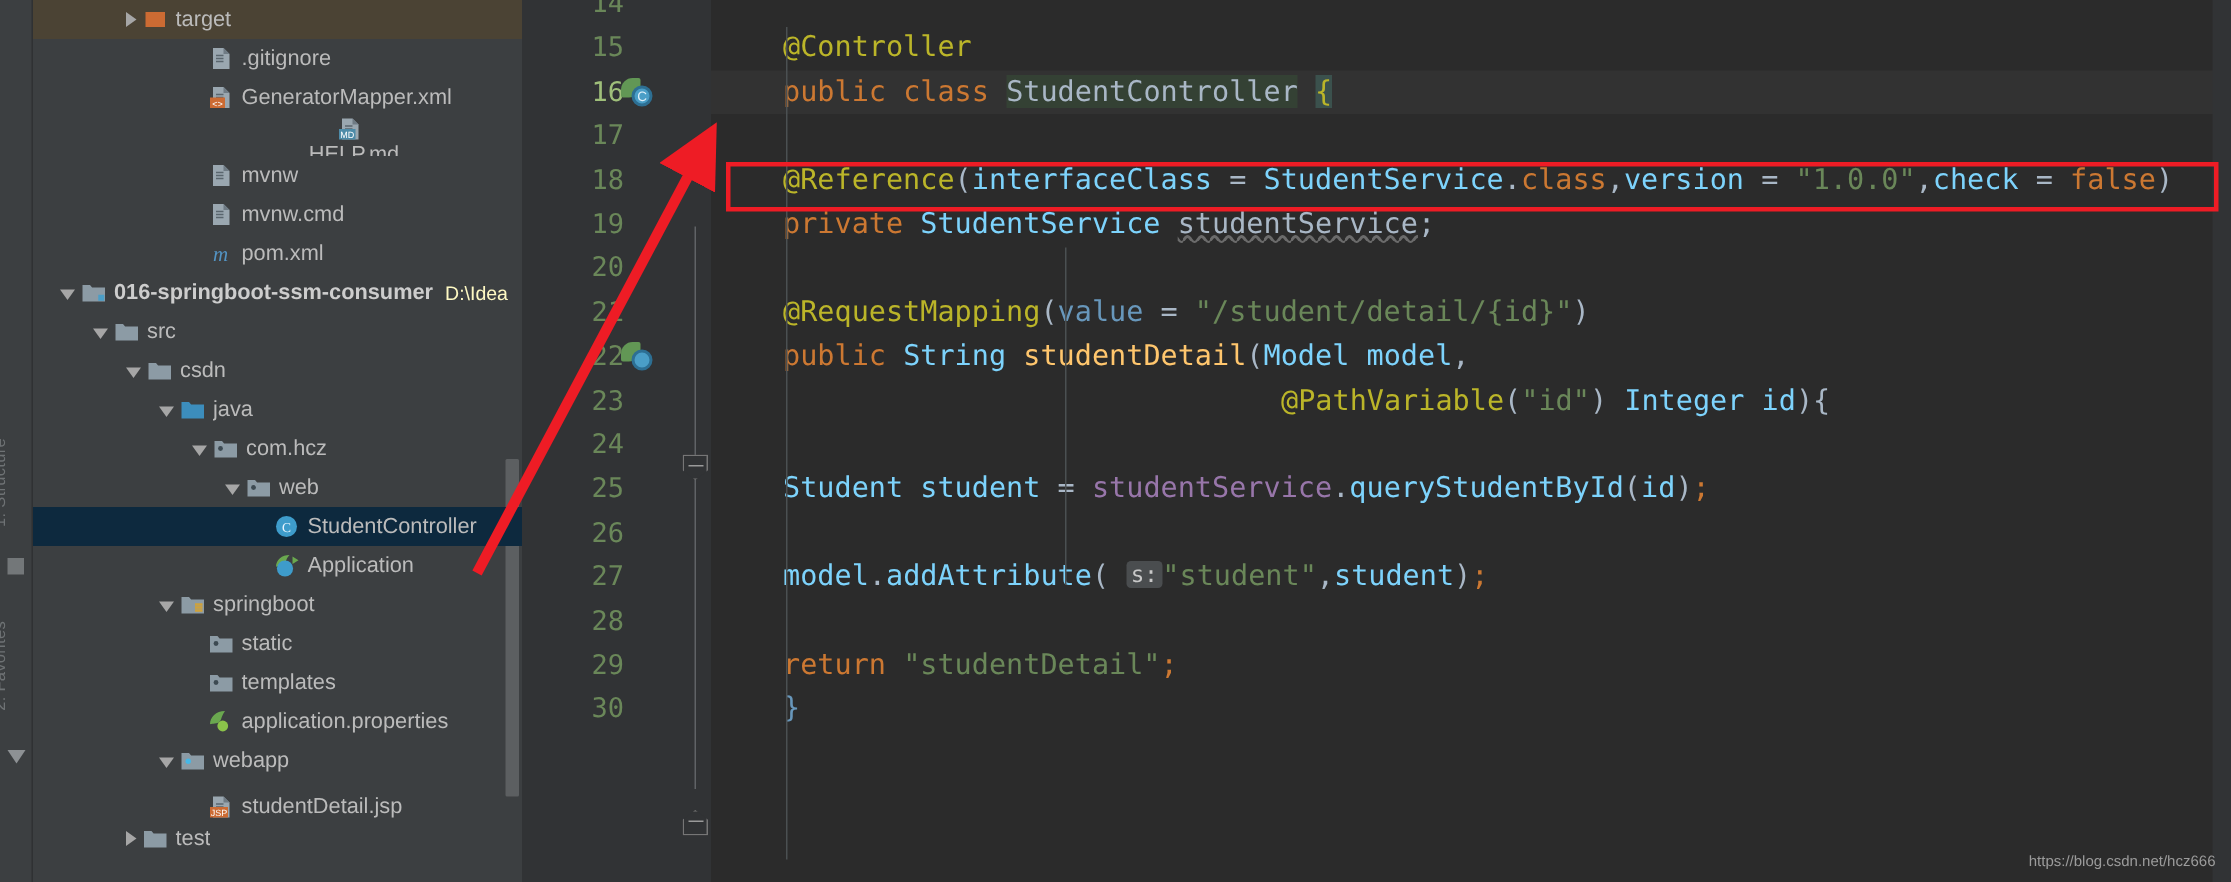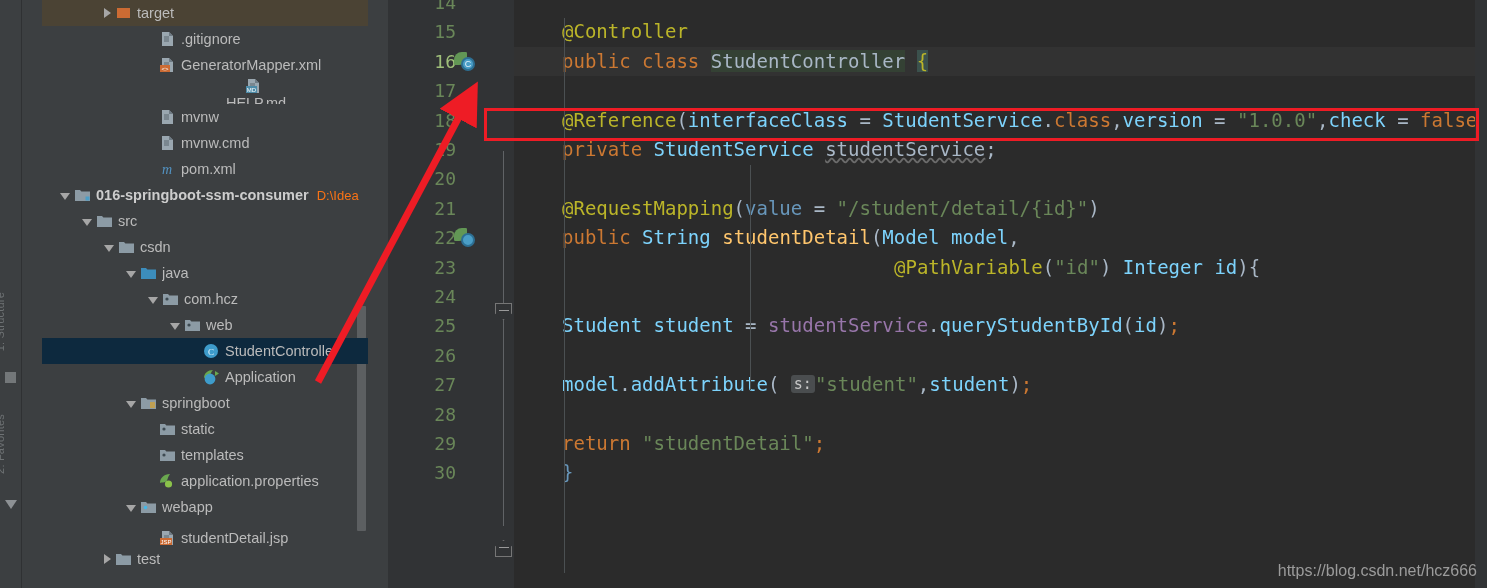--- a/index.html
+++ b/index.html
@@ -2,21 +2,21 @@
 <html><head>
 <meta charset="utf-8">
 <style>
   * { box-sizing: border-box; margin: 0; padding: 0; }
   html, body {
     width: 1487px; height: 588px;
     background: #3c3f41;
     font-family: "Liberation Sans", sans-serif;
     overflow: hidden;
   }
-  #app { position: relative; width: 1487px; height: 588px; display: flex; gap: 20px; }
+  #app { position: relative; width: 1487px; height: 588px; display: flex; }
 
   
   .toolstrip {
     width: 22px; height: 588px;
     background: #3c3f41;
     border-right: 1px solid #2f3133;
     position: relative; flex: 0 0 22px;
   }
   .vtext {
     position: absolute; left: -6px;
@@ -53,21 +53,21 @@
   }
   .tree-row .arrow.down {
     border-left: 5px solid transparent; border-right: 5px solid transparent;
     border-top: 7px solid #a6a6a6; border-bottom: 0; margin-right: 4px;
     position: relative; top: 1px;
   }
   .tree-row .arrow.none { border: 0; width: 7px; margin-right: 4px; }
   .ico { width: 17px; height: 16px; flex: 0 0 17px; margin-right: 5px; position: relative; }
   .lbl { overflow: hidden; text-overflow: clip; }
   .lbl.bold { font-weight: bold; color: #cdcdcd; }
-  .path { color: #f97316; font-size: 13px; margin-left: 8px; }
+  .path { color: #fef9c3; font-size: 13px; margin-left: 8px; }
 
   
   .sb-track { position: absolute; right: 2px; width: 9px; }
   .sb-thumb { position: absolute; right: 2px; width: 9px; background: #5c5f61; border-radius: 1px; }
 
   
   .editor { flex: 1 1 auto; height: 588px; background: #2b2b2b; position: relative; overflow: hidden; }
   .gutter {
     position: absolute; left: 0; top: 0; width: 104px; height: 100%;
     background: #313335;
@@ -142,21 +142,21 @@
   
   .markers { position: absolute; right: 0; top: 0; width: 12px; height: 100%; background: #313335; }
 
   
   .red-box {
     position: absolute; border: 3px solid #ee1c25; pointer-events: none;
   }
   .arrow-svg { position: absolute; left: 0; top: 0; pointer-events: none; }
   .watermark {
     position: absolute; right: 10px; bottom: 8px;
-    color: #9b9b9b; font-size: 16px; font-family: "Liberation Sans", sans-serif;
+    color: #9b9b9b; font-size: 10px; font-family: "Liberation Sans", sans-serif;
   }
 </style>
 </head>
 <body>
 
 <div id="app">
 
   <div class="toolstrip">
     <div class="vtext" style="top:292px">1: Structure</div>
     <div class="vicon" style="top:372px"></div>

